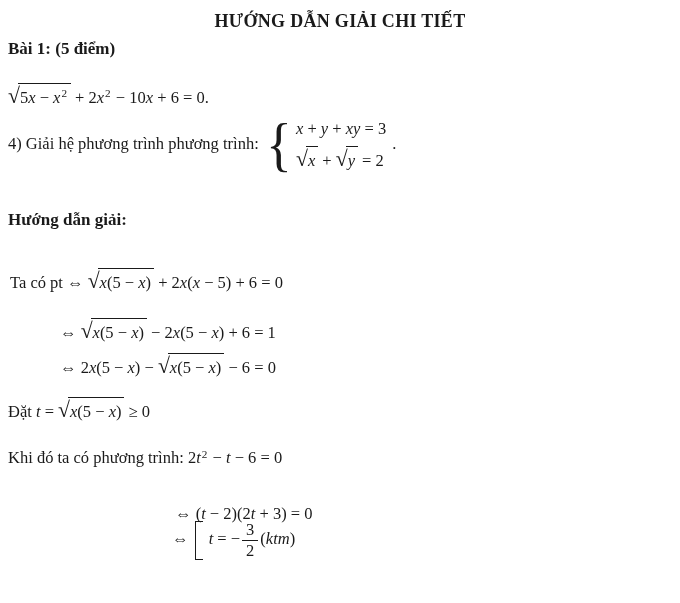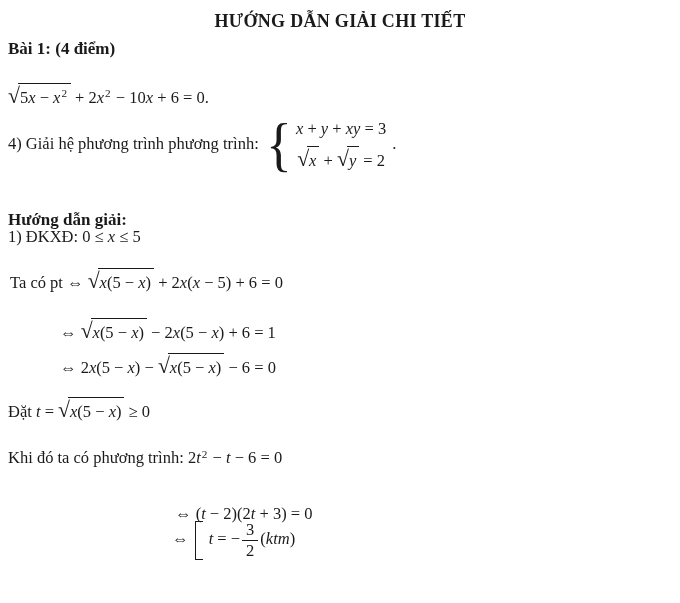--- a/index.html
+++ b/index.html
@@ -46,30 +46,30 @@
   .m-fden{padding:1px 4px 0;}
   .m-cases{display:inline-flex;align-items:center;vertical-align:middle;margin:0 2px;}
   .m-brace{
     font-size:3.55em;line-height:0.82;font-weight:normal;
     margin-right:3px;transform:scaleX(0.92);
   }
   .m-brk{
     align-self:stretch;width:7px;margin:2px 6px 2px 0;
     border:1.7px solid currentColor;border-right:none;
   }
-  .m-rows{display:inline-flex;flex-direction:column;text-align:center;}
+  .m-rows{display:inline-flex;flex-direction:column;}
   .m-row{padding:2px 0;}
   .m-row + .m-row{margin-top:3px;}
 </style>
 </head>
 <body>
 
 <div class="page">
   <div class="title">HƯỚNG DẪN GIẢI CHI TIẾT</div>
-  <div class="heading pos-bai1">Bài 1: (4 điểm)</div>
+  <div class="heading pos-bai1">Bài 1: (5 điểm)</div>
 
   <div class="line pos-problem1"><span class="m-sqrt">
         <span class="m-rad">√</span>
         <span class="m-vinc"><span class="m-txt">5</span><span class="m-var">x</span><span class="m-txt"> − </span><span class="m-var">x</span><span class="m-sup">2</span></span>
       </span><span class="m-txt"> + 2</span><span class="m-var">x</span><span class="m-sup">2</span><span class="m-txt"> − 10</span><span class="m-var">x</span><span class="m-txt"> + 6 = 0.</span></div>
   <div class="line pos-problem2"><span class="m-txt">4) Giải hệ phương trình phương trình: </span><span class="m-cases">
         <span class="m-brace">{</span>
         <span class="m-rows">
           <span class="m-row"><span class="m-var">x</span><span class="m-txt"> + </span><span class="m-var">y</span><span class="m-txt"> + </span><span class="m-var">xy</span><span class="m-txt"> = 3</span></span>
           <span class="m-row"><span class="m-sqrt">
@@ -77,21 +77,20 @@
               <span class="m-vinc"><span class="m-var">x</span></span>
             </span><span class="m-txt"> + </span><span class="m-sqrt">
               <span class="m-rad">√</span>
               <span class="m-vinc"><span class="m-var">y</span></span>
             </span><span class="m-txt"> = 2</span></span>
         </span>
       </span><span class="m-txt"> .</span></div>
 
   <div class="heading pos-huongdan">Hướng dẫn giải:</div>
 
-  <div class="line pos-dkxd"><span class="m-txt">1) ĐKXĐ: 0 ≤ </span><span class="m-var">x</span><span class="m-txt"> ≤ 5</span></div>
   <div class="line pos-pt1"><span class="m-txt">Ta có pt ⇔ </span><span class="m-sqrt">
         <span class="m-rad">√</span>
         <span class="m-vinc"><span class="m-var">x</span><span class="m-txt">(5 − </span><span class="m-var">x</span><span class="m-txt">)</span></span>
       </span><span class="m-txt"> + 2</span><span class="m-var">x</span><span class="m-txt">(</span><span class="m-var">x</span><span class="m-txt"> − 5) + 6 = 0</span></div>
   <div class="line pos-pt2"><span class="m-txt">⇔ </span><span class="m-sqrt">
         <span class="m-rad">√</span>
         <span class="m-vinc"><span class="m-var">x</span><span class="m-txt">(5 − </span><span class="m-var">x</span><span class="m-txt">)</span></span>
       </span><span class="m-txt"> − 2</span><span class="m-var">x</span><span class="m-txt">(5 − </span><span class="m-var">x</span><span class="m-txt">) + 6 = 1</span></div>
   <div class="line pos-pt3"><span class="m-txt">⇔ 2</span><span class="m-var">x</span><span class="m-txt">(5 − </span><span class="m-var">x</span><span class="m-txt">) − </span><span class="m-sqrt">
         <span class="m-rad">√</span>

